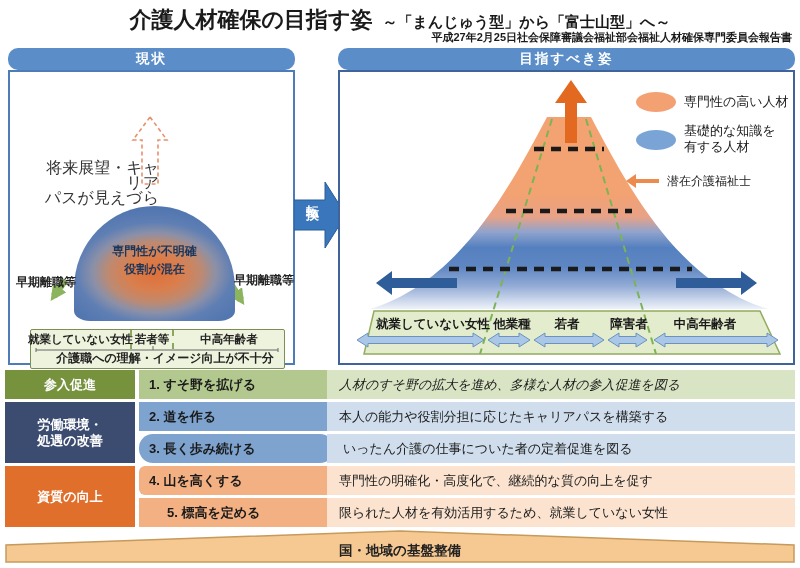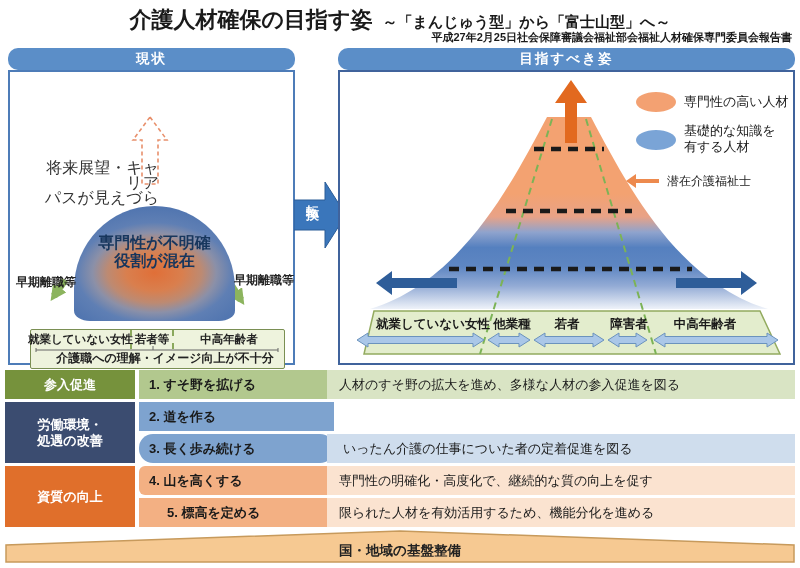--- a/index.html
+++ b/index.html
@@ -20,21 +20,21 @@
   #left-panel{left:8px;top:48px;width:287px;height:317px;}
   #left-body{top:22px;left:0;width:287px;height:295px;border:2px solid #4d7cb8;}
   #right-panel{left:338px;top:48px;width:457px;height:317px;}
   #right-body{top:22px;left:0;width:457px;height:295px;border:2px solid #40639c;}
 
   
   .career-note{left:10px;top:88px;width:124px;text-align:right;font-size:16px;color:#333;line-height:15px;margin-left:15px;}
   .dome{left:64px;top:134px;width:161px;height:115px;
     background:radial-gradient(ellipse 62% 56% at 50% 58%, #e06f38 0%, #d97f4e 28%, #bd8a72 47%, #8b90a8 62%, #5f7fb4 78%, #5276b0 100%);
     border-radius:50% 50% 10% 10% / 72% 72% 9% 9%;}
-  .dome-text{left:64px;top:162px;width:161px;text-align:center;font-size:16px;font-weight:bold;color:#17365d;line-height:18px;}
+  .dome-text{left:64px;top:170px;width:161px;text-align:center;font-size:12px;font-weight:bold;color:#17365d;line-height:18px;}
   .turnover-label{font-size:12px;font-weight:bold;color:#222;white-space:nowrap;}
   #turnover-left{left:6px;top:202px;}
   #turnover-right{left:224px;top:200px;}
   .green-box{left:20px;top:257px;width:255px;height:40px;background:#eef3dd;border:1.5px solid #7a8f53;border-radius:2px;}
   .gb-row1{display:flex;height:19px;font-size:11.5px;font-weight:bold;color:#222;}
   .gb-cell{display:flex;align-items:center;justify-content:center;white-space:nowrap;}
   .gb-c1{width:101px;border-right:2px dashed #8aa85c;}
   .gb-c2{width:42px;border-right:2px dashed #8aa85c;}
   .gb-c3{flex:1;}
   .gb-row2{height:19px;text-align:center;font-size:12px;font-weight:bold;color:#222;line-height:19px;white-space:nowrap;padding-left:15px;}
@@ -194,23 +194,24 @@
   <div class="abs cat" style="top:466px;height:61px;background:#e06f2b;">
       <span>資質の向上</span>
     </div>
 
   <div class="abs step" style="top:370px;background:#b2c88e;">1. すそ野を拡げる</div>
   <div class="abs step" style="top:402px;background:#7ea3cf;">2. 道を作る</div>
   <div class="abs step" style="top:434px;background:#7ea3cf;border-radius:14px;">3. 長く歩み続ける</div>
   <div class="abs step" style="top:466px;background:#f3b083;border-radius:6px;">4. 山を高くする</div>
   <div class="abs step" style="top:498px;background:#f3b083;padding-left:28px;">5. 標高を定める</div>
 
-  <div class="abs desc" style="top:370px;background:#d9e4c4;">人材のすそ野の拡大を進め、多様な人材の参入促進を図る</div>
+  <div class="abs desc" style="top:370px;background:#d9e4c4;font-style:italic;">人材のすそ野の拡大を進め、多様な人材の参入促進を図る</div>
+  <div class="abs desc" style="top:402px;background:#cfdded;">本人の能力や役割分担に応じたキャリアパスを構築する</div>
   <div class="abs desc" style="top:434px;background:#cfdded;padding-left:16px;">いったん介護の仕事についた者の定着促進を図る</div>
   <div class="abs desc" style="top:466px;background:#fbe3d0;padding-left:12px;">専門性の明確化・高度化で、継続的な質の向上を促す</div>
-  <div class="abs desc" style="top:498px;background:#fbe3d0;">限られた人材を有効活用するため、機能分化を進める</div>
+  <div class="abs desc" style="top:498px;background:#fbe3d0;">限られた人材を有効活用するため、就業していない女性</div>
 
   <svg class="abs" style="left:0;top:528px;" width="800" height="40" viewBox="0 0 800 40">
     <polygon points="400,3 794,17 794,34 6,34 6,17" fill="#f6c992" stroke="#c79a5c" stroke-width="1.5"></polygon>
   </svg>
   <div class="abs" id="footer-label">国・地域の基盤整備</div>
 
 </div>
 
 </body></html>

